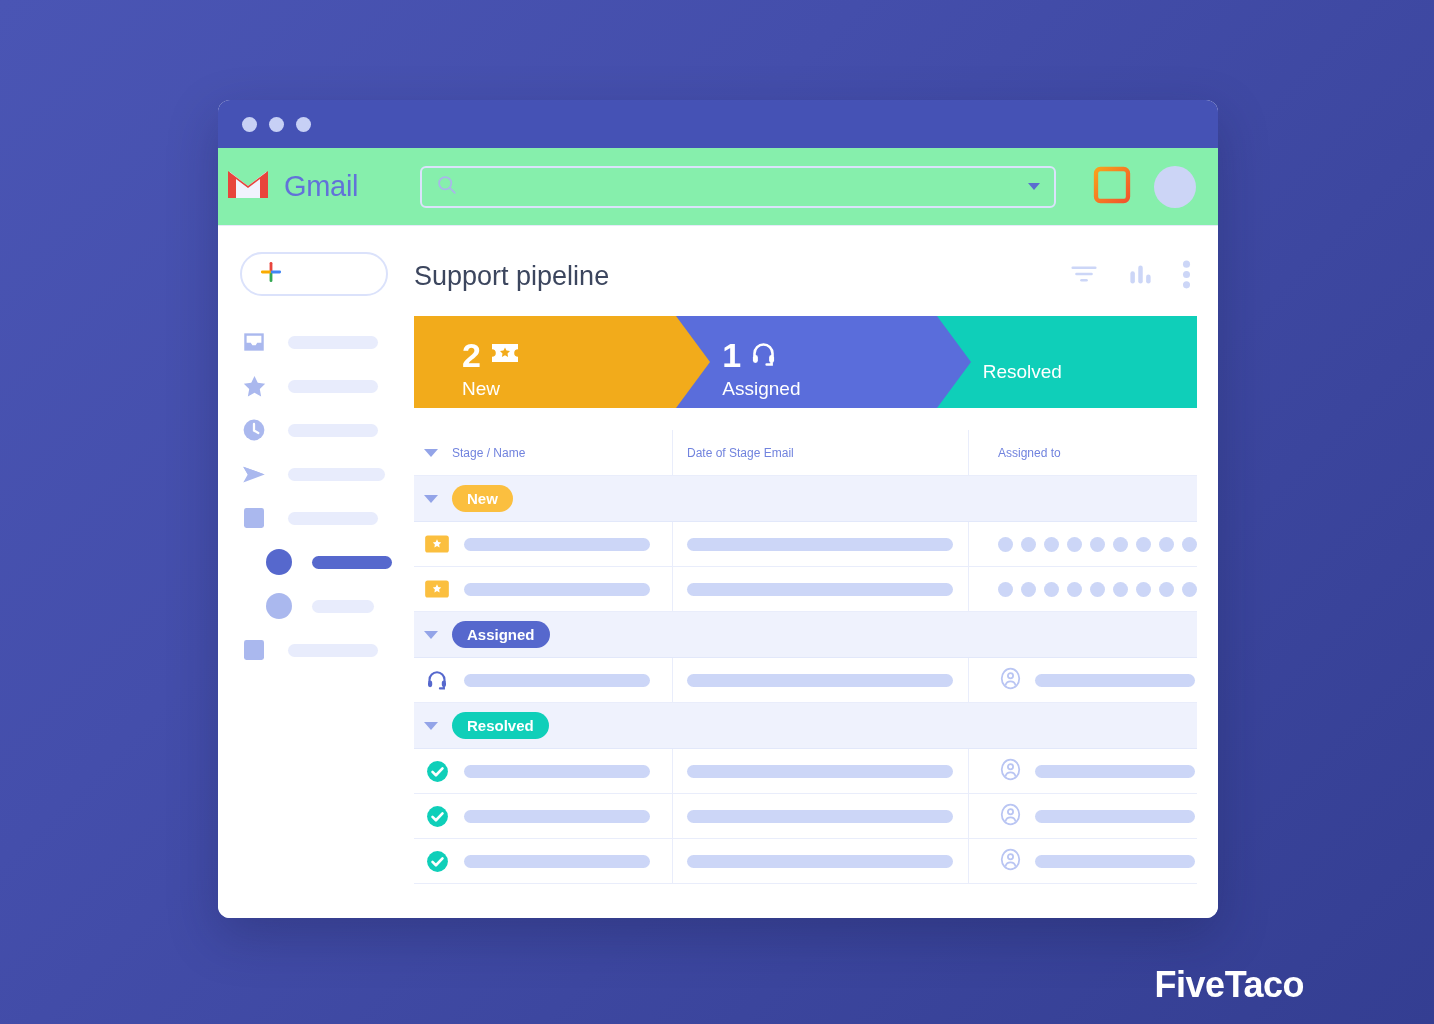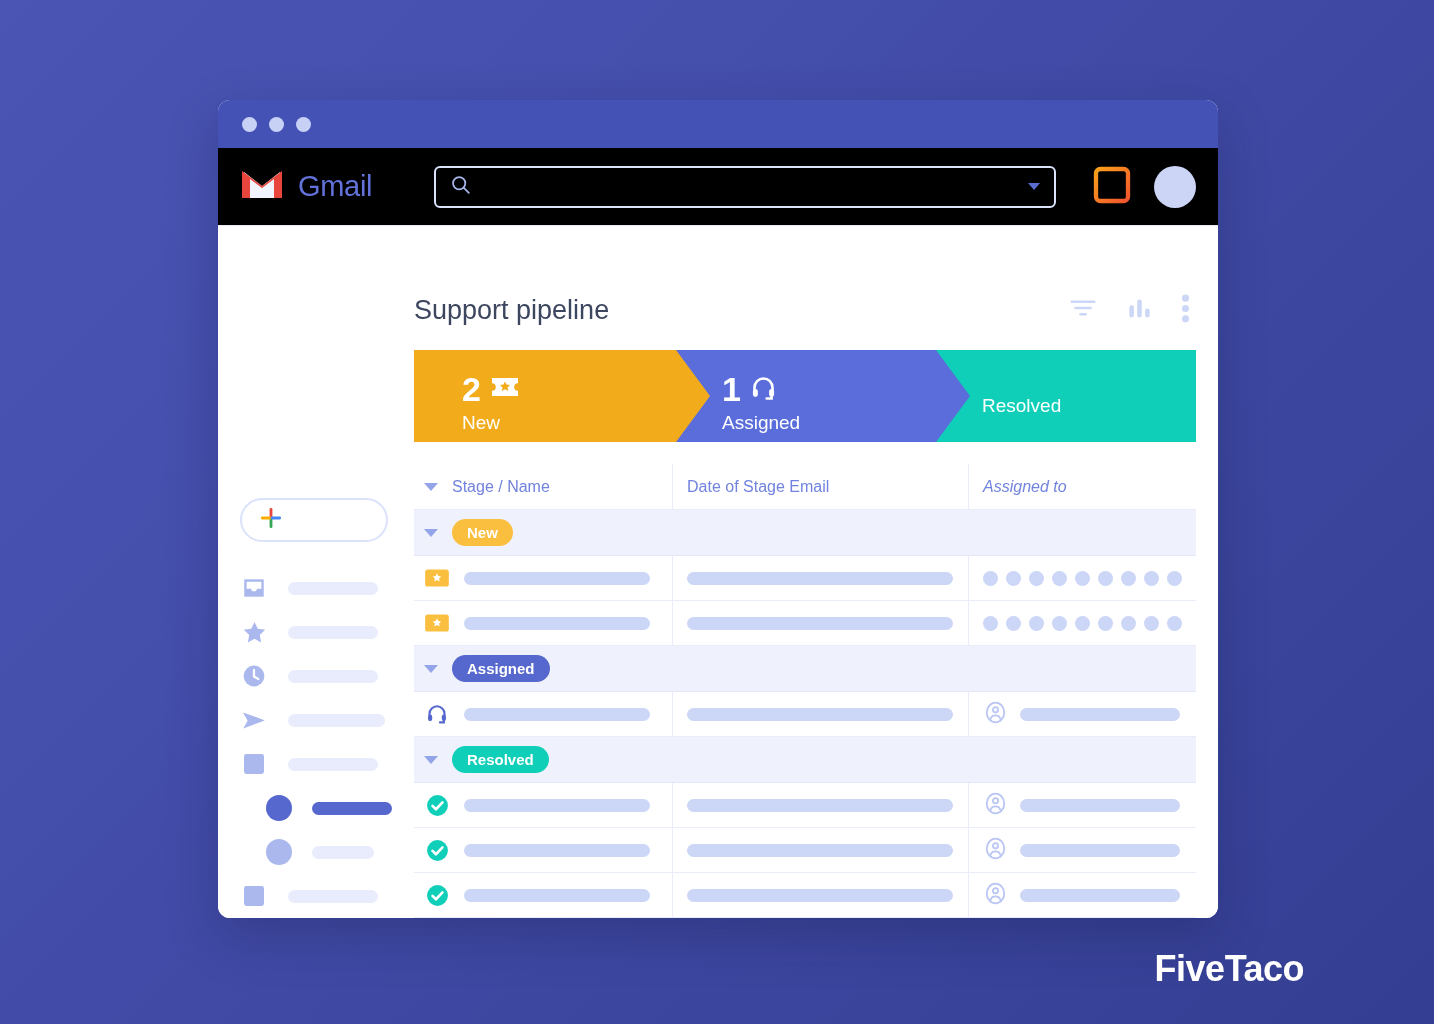--- a/index.html
+++ b/index.html
@@ -32,25 +32,25 @@
     display: flex;
     align-items: center;
     padding-left: 24px;
     gap: 12px;
   }
   .dot { width: 15px; height: 15px; border-radius: 50%; background: #c7d0f5; }
 
   
   .gheader {
     height: 78px;
-    background: #000000;
+    background: #86efac;
     border-bottom: 1px solid #e7eaf8;
     display: flex;
     align-items: center;
-    padding: 0 22px 0 22px;
+    padding: 0 22px 0 8px;
     gap: 16px;
   }
   .brand { display: flex; align-items: center; gap: 14px; width: 178px; flex: 0 0 auto; }
   .gmail-word { font-size: 29px; color: #6272d9; letter-spacing: -.3px; }
 
   .searchbar {
     flex: 1;
     height: 42px;
     border: 2px solid #dbe2fb;
     border-radius: 6px;
@@ -73,21 +73,21 @@
   .caret-down {
     width: 0; height: 0;
     border-left: 6px solid transparent;
     border-right: 6px solid transparent;
     border-top: 7px solid #5b6dd0;
   }
   .header-right { display: flex; align-items: center; gap: 22px; margin-left: auto; padding-left: 20px;}
   .avatar-top { width: 42px; height: 42px; border-radius: 50%; background: #ccd5f6; }
 
   
-  .body-area { display: flex; height: calc(818px - 48px - 78px); background: #fff; align-items: flex-end; }
+  .body-area { display: flex; height: calc(818px - 48px - 78px); background: #fff; }
 
   
   .sidebar { width: 182px; flex: 0 0 182px; padding: 26px 0 0 22px; }
   .compose {
     width: 148px; height: 44px;
     border: 2px solid #dbe2fb;
     border-radius: 24px;
     display: flex; align-items: center;
     padding-left: 16px;
     margin-bottom: 24px;
@@ -128,22 +128,22 @@
     border-bottom: 46px solid transparent;
     border-left: 34px solid #f2ab1b;
   }
   .stage.s2::after { border-left-color: #5a6ddb; }
 
   
   .tbl { margin-top: 22px; }
   .trow { display: flex; align-items: center; min-height: 45px; border-bottom: 1px solid #e9edfb; }
   .c1 { width: 258px; flex: 0 0 258px; display: flex; align-items: center; gap: 14px; padding-left: 10px; }
   .c2 { width: 296px; flex: 0 0 296px; display: flex; align-items: center; padding-left: 14px; border-left: 1px solid #e9edfb; align-self: stretch;}
-  .c3 { flex: 1; display: flex; align-items: center; gap: 12px; padding-left: 14px; border-left: 1px solid #e9edfb; align-self: stretch; font-style: italic;}
-  .thead .c1, .thead .c2, .thead .c3 { color: #7183de; font-size: 16px; }
+  .c3 { flex: 1; display: flex; align-items: center; gap: 12px; padding-left: 29px; border-left: 1px solid #e9edfb; align-self: stretch;}
+  .thead .c1, .thead .c2, .thead .c3 { color: #7183de; font-size: 12px; }
   .thead { min-height: 46px; }
   .grouprow { background: #eff2fd; border-bottom: 1px solid #e2e8fa; min-height: 46px; }
   .grouprow .c1 { border: none; }
   .pill {
     color: #fff; font-size: 15px; font-weight: bold;
     padding: 6px 15px; border-radius: 14px; line-height: 1;
   }
   .pill.new { background: #fbbf3f; }
   .pill.assigned { background: #5668cd; }
   .pill.resolved { background: #0fcfb9; }
@@ -154,21 +154,21 @@
     border-top: 8px solid #93a4e8;
     flex: 0 0 auto;
   }
   .ph { height: 13px; border-radius: 7px; background: #ccd6f7; }
   .dots { display: flex; gap: 8px; }
   .dots span { width: 15px; height: 15px; border-radius: 50%; background: #ccd6f7; }
   .row-icon { width: 26px; height: 26px; flex: 0 0 26px; display:flex; align-items:center; justify-content:center;}
 
   
   .ftaco {
-    position: absolute; right: 130px; bottom: 34px;
+    position: absolute; right: 130px; bottom: 18px;
     color: #fff; font-size: 36px; font-weight: bold; letter-spacing: -.5px;
   }
 </style>
 </head>
 <body>
 
 <div class="window">
 
   <div class="titlebar">
     <span class="dot"></span>

